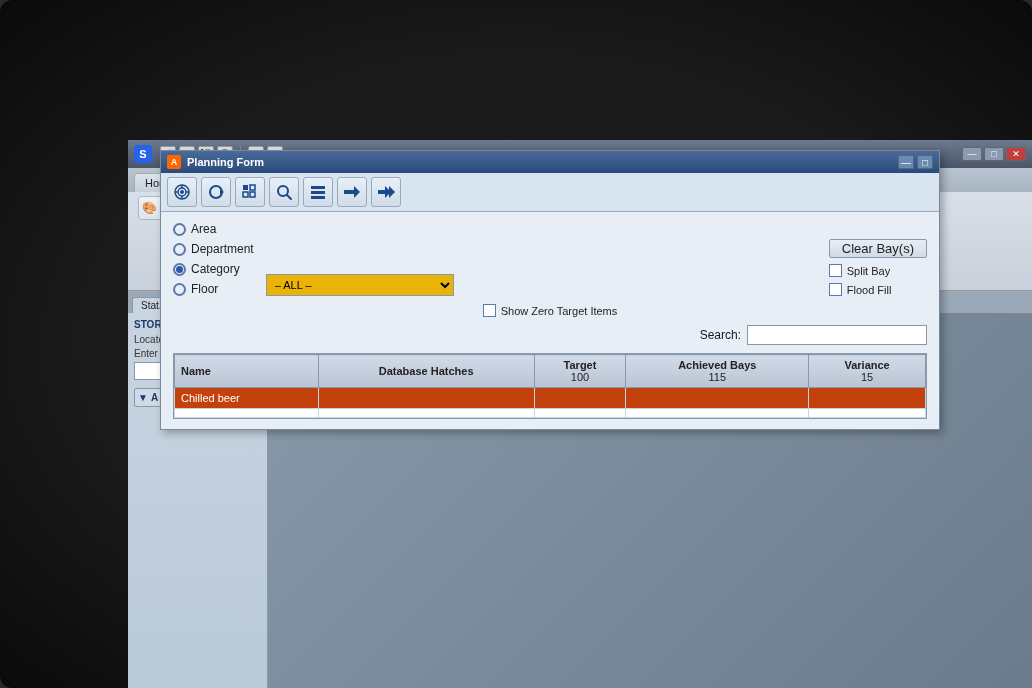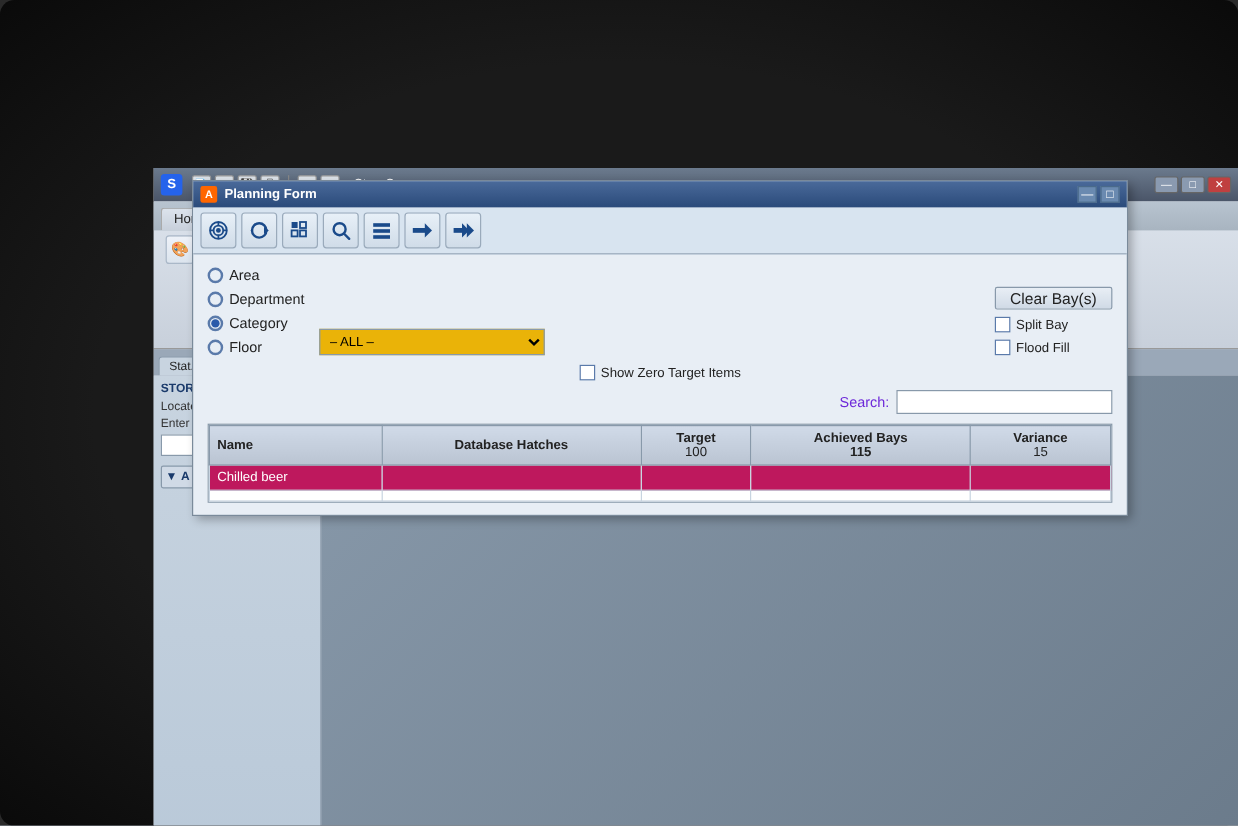--- a/index.html
+++ b/index.html
@@ -401,21 +401,21 @@
     
     .pf-filter-row {
       display: flex;
       align-items: center;
       gap: 8px;
       margin-bottom: 8px;
       flex-direction: column;
     }
     .search-label {
       font-size: 12px;
-      color: #6d28d9;
+      color: #0f172a;
     }
     .search-input {
       width: 180px;
       height: 20px;
       border: 1px solid #8899aa;
       background: white;
       font-size: 11px;
       padding: 0 4px;
     }
 
@@ -438,21 +438,21 @@
       font-weight: 600;
     }
     .pf-table th.left { text-align: left; }
     .pf-table td {
       border: 1px solid #c8d4e0;
       padding: 4px 6px;
       font-size: 11px;
       color: #222;
     }
     .pf-table tr.selected-row td {
-      background: #be185d;
+      background: #c2410c;
       color: white;
     }
   </style>
 </head>
 <body>
 
 <div class="monitor-bezel"></div>
 
 <div class="screen">
 
@@ -699,21 +699,21 @@
       </div>
     </div>
 
     <div class="pf-table-wrapper">
       <table class="pf-table">
         <thead>
           <tr>
             <th class="left">Name</th>
             <th>Database Hatches</th>
             <th>Target<br><span style="font-weight:400;">100</span></th>
-            <th>Achieved Bays<br><span style="font-weight:700;">115</span></th>
+            <th>Achieved Bays<br><span style="font-weight:400;">115</span></th>
             <th>Variance<br><span style="font-weight:400;">15</span></th>
           </tr>
         </thead>
         <tbody>
           <tr class="selected-row">
             <td>Chilled beer</td>
             <td></td>
             <td></td>
             <td></td>
             <td></td>

